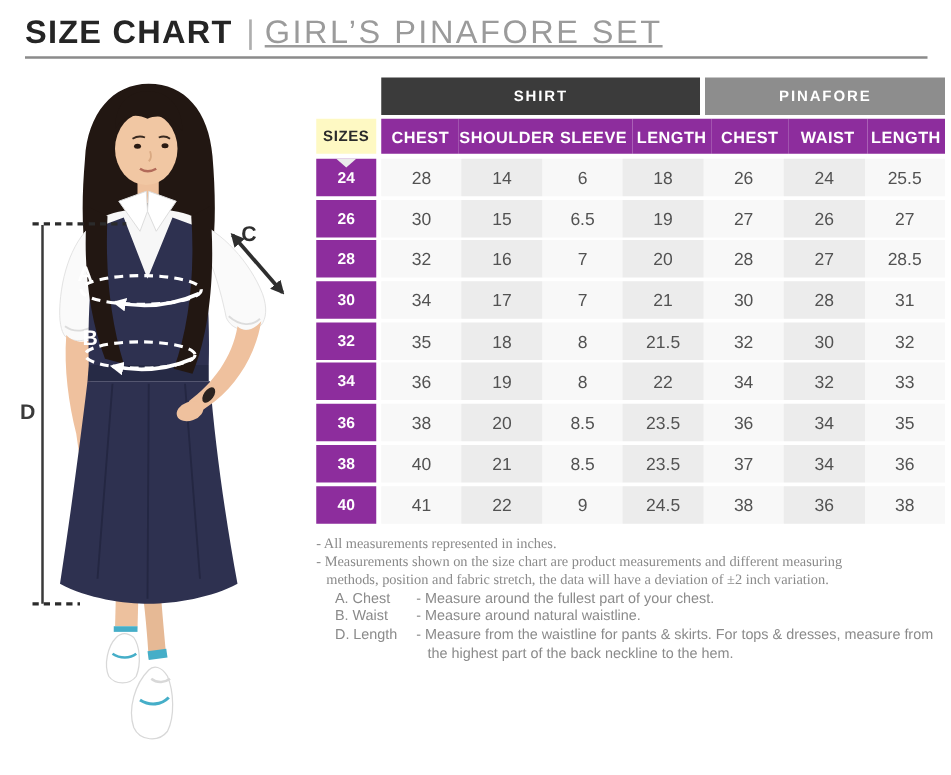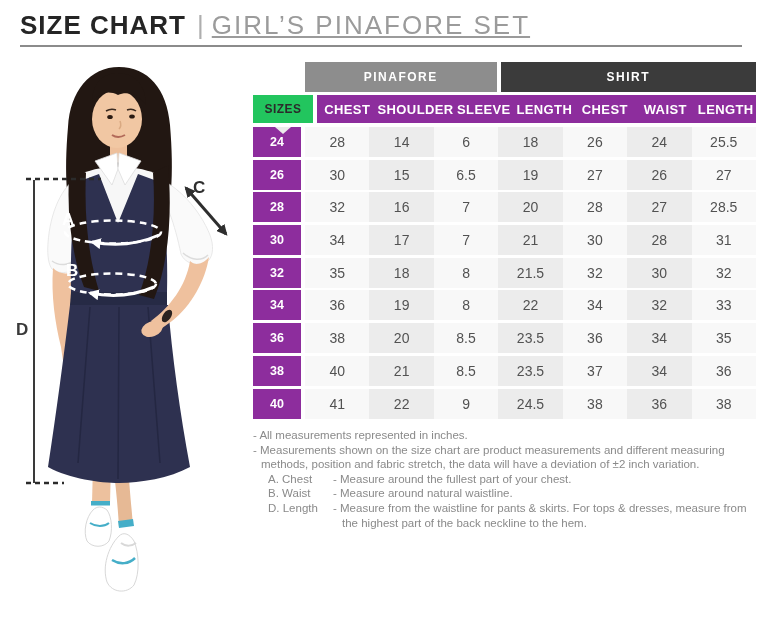--- a/index.html
+++ b/index.html
@@ -21,21 +21,21 @@
   
   .size-table { position:absolute; left:253px; top:62px; width:503px; }
   .band-row { display:flex; gap:4px; height:30px; margin-bottom:3px; }
   .band-spacer { width:48px; flex:none; }
   .band { display:flex; align-items:center; justify-content:center; color:#fff;
           font-weight:bold; font-size:12px; letter-spacing:1.5px; }
   .band.shirt { flex:4; background:var(--shirt-header,#3b3b3b); }
   .band.pinafore { flex:3; background:var(--pinafore-header,#8d8d8d); }
 
   .head-row { display:flex; height:28px; margin-bottom:4px; }
-  .sizes-head { width:60px; flex:none; margin-right:4px; background:#22c55e; color:#2b2b2b;
+  .sizes-head { width:48px; flex:none; margin-right:4px; background:#fef9c3; color:#2b2b2b;
                 font-weight:bold; font-size:12px; letter-spacing:0.5px;
                 display:flex; align-items:center; justify-content:center; position:relative; }
   .notch { position:absolute; left:50%; bottom:-11px; transform:translateX(-50%);
            width:0; height:0; border-left:8px solid transparent; border-right:8px solid transparent;
            border-top:7px solid #ebebeb; z-index:2; }
   .col-head { flex:1; background:var(--accent-purple,#8d2d9d); color:#fff; font-weight:bold;
               font-size:13px; letter-spacing:0.4px;
               display:flex; align-items:center; justify-content:center; }
 
   .data-row { display:flex; height:30px; margin-bottom:2.7px; }
@@ -43,21 +43,21 @@
                color:#fff; font-weight:bold; font-size:12.5px;
                display:flex; align-items:center; justify-content:center; }
   .cell { flex:1; display:flex; align-items:center; justify-content:center;
           font-size:14px; color:#525252; }
   .cell.shade { background:var(--row-shade,#ececec); }
   .cell.light { background:var(--row-light,#f8f8f8); }
 
   
   .footer { position:absolute; left:253px; top:428px; width:503px;
             color:#8a8a8a; font-size:11.5px; line-height:14.6px; }
-  .note { white-space:pre-line; padding-left:8px; text-indent:-8px; }
+  .note { white-space:pre-line; padding-left:8px; text-indent:-8px;font-family:Liberation Serif, serif; }
   .htm-head { margin-top:9px; margin-bottom:2px; color:#3e3e3e; font-weight:bold; font-size:12px; }
   .m-item { display:flex; }
   .m-label { width:65px; flex:none;margin-left:15px; }
   .m-desc { flex:1; white-space:pre-line; padding-left:9px; text-indent:-9px; }
 </style>
 </head>
 <body>
 
 <div class="page">
 
@@ -149,22 +149,22 @@
 
         <line x1="186" y1="133" x2="226" y2="179" stroke="#2e2e2e" stroke-width="3" marker-start="url(#arrow-dark)" marker-end="url(#arrow-dark)"></line>
         <text x="193" y="138" fill="#2e2e2e">C</text>
       </g>
     </svg>
   </div>
 
   <div class="size-table">
     <div class="band-row">
       <div class="band-spacer"></div>
+      <div class="band shirt">SHIRT</div>
       <div class="band pinafore">PINAFORE</div>
-      <div class="band shirt">SHIRT</div>
     </div>
     <div class="head-row">
       <div class="sizes-head">
         <span>SIZES</span>
         <i class="notch"></i>
       </div>
 
     <div class="col-head">CHEST</div>
         <div class="col-head">SHOULDER</div>
         <div class="col-head">SLEEVE</div>

